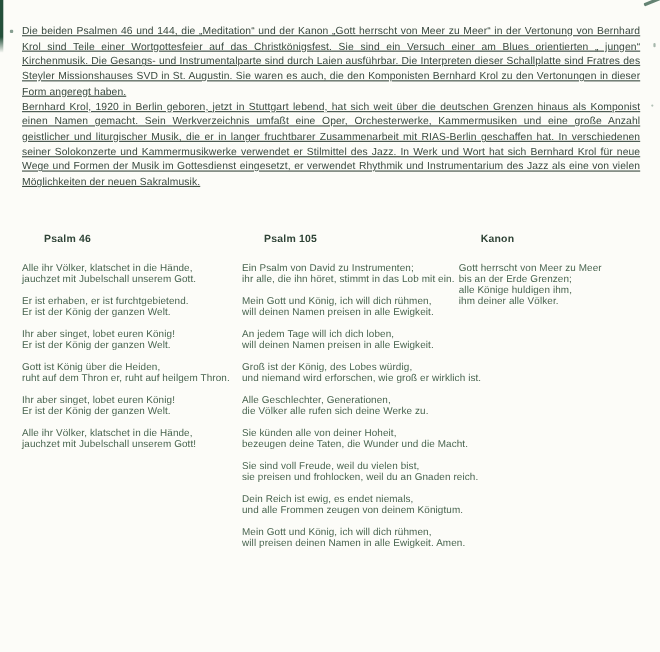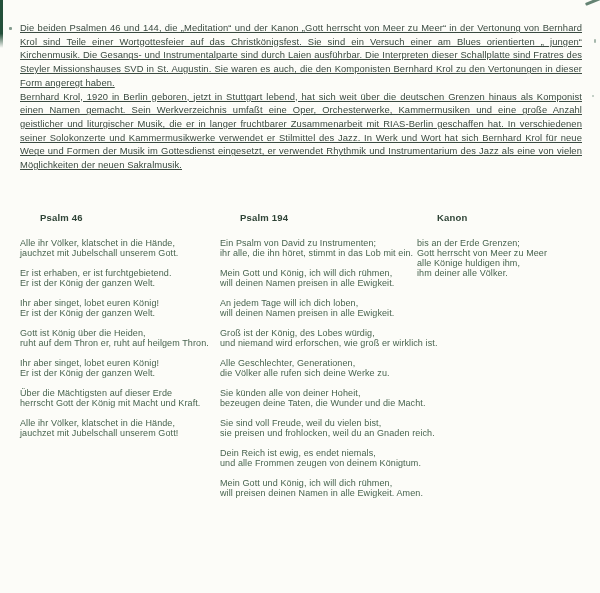--- a/index.html
+++ b/index.html
@@ -88,32 +88,28 @@
         </div>
         <div class="stanza">
           <div class="line">Gott ist König über die Heiden,</div>
           <div class="line">ruht auf dem Thron er, ruht auf heilgem Thron.</div>
         </div>
         <div class="stanza">
           <div class="line">Ihr aber singet, lobet euren König!</div>
           <div class="line">Er ist der König der ganzen Welt.</div>
         </div>
         <div class="stanza">
-          <div class="line">Über die Mächtigsten auf dieser Erde</div>
-          <div class="line">herrscht Gott der König mit Macht und Kraft.</div>
-        </div>
-        <div class="stanza">
           <div class="line">Alle ihr Völker, klatschet in die Hände,</div>
           <div class="line">jauchzet mit Jubelschall unserem Gott!</div>
         </div>
       </div>
   </section>
 
   <section class="column col-2">
-    <h3>Psalm 194</h3>
+    <h3>Psalm 105</h3>
     <div class="stanzas">
         <div class="stanza">
           <div class="line">Ein Psalm von David zu Instrumenten;</div>
           <div class="line">ihr alle, die ihn höret, stimmt in das Lob mit ein.</div>
         </div>
         <div class="stanza">
           <div class="line">Mein Gott und König, ich will dich rühmen,</div>
           <div class="line">will deinen Namen preisen in alle Ewigkeit.</div>
         </div>
         <div class="stanza">
@@ -144,21 +140,21 @@
           <div class="line">Mein Gott und König, ich will dich rühmen,</div>
           <div class="line">will preisen deinen Namen in alle Ewigkeit. Amen.</div>
         </div>
       </div>
   </section>
 
   <section class="column col-3">
     <h3>Kanon</h3>
     <div class="stanzas">
         <div class="stanza">
+          <div class="line">Gott herrscht von Meer zu Meer</div>
           <div class="line">bis an der Erde Grenzen;</div>
-          <div class="line">Gott herrscht von Meer zu Meer</div>
           <div class="line">alle Könige huldigen ihm,</div>
           <div class="line">ihm deiner alle Völker.</div>
         </div>
       </div>
   </section>
 
 </div>
 
 </body></html>

